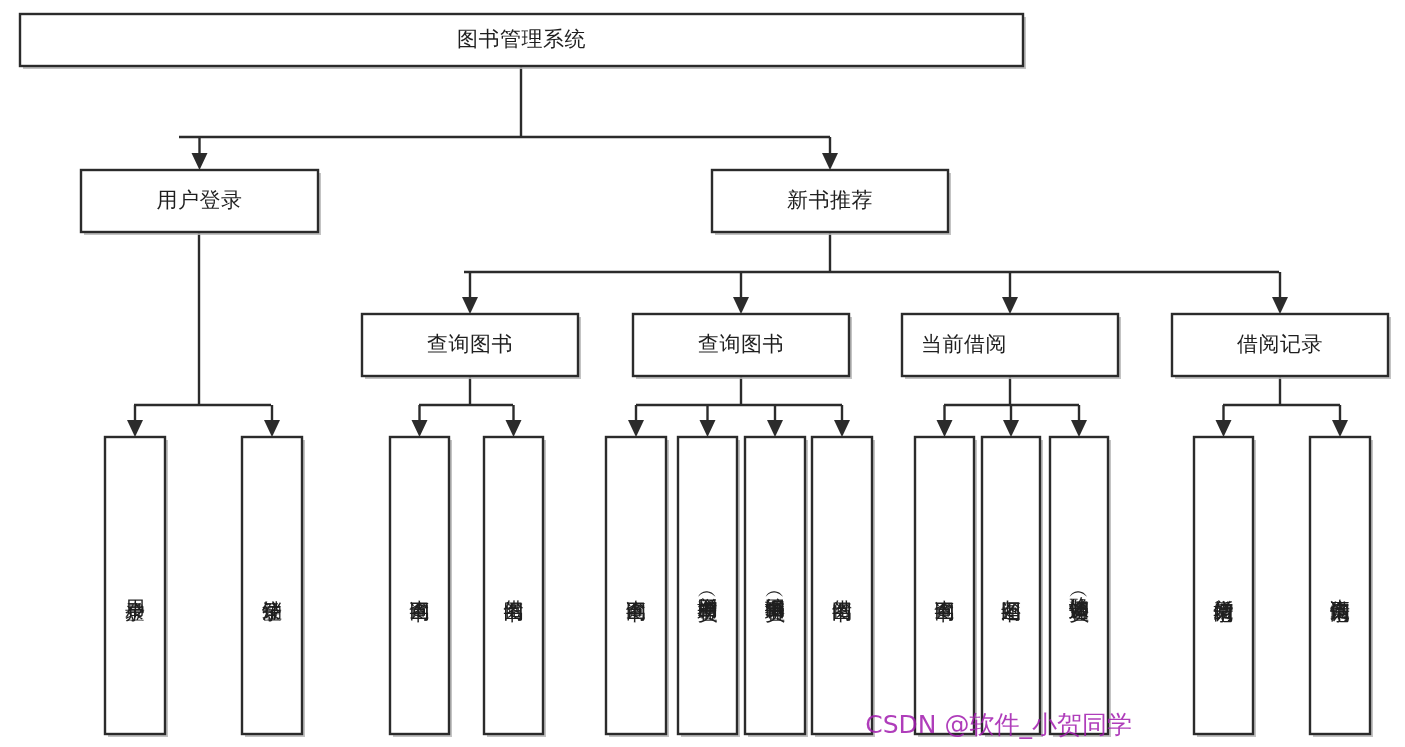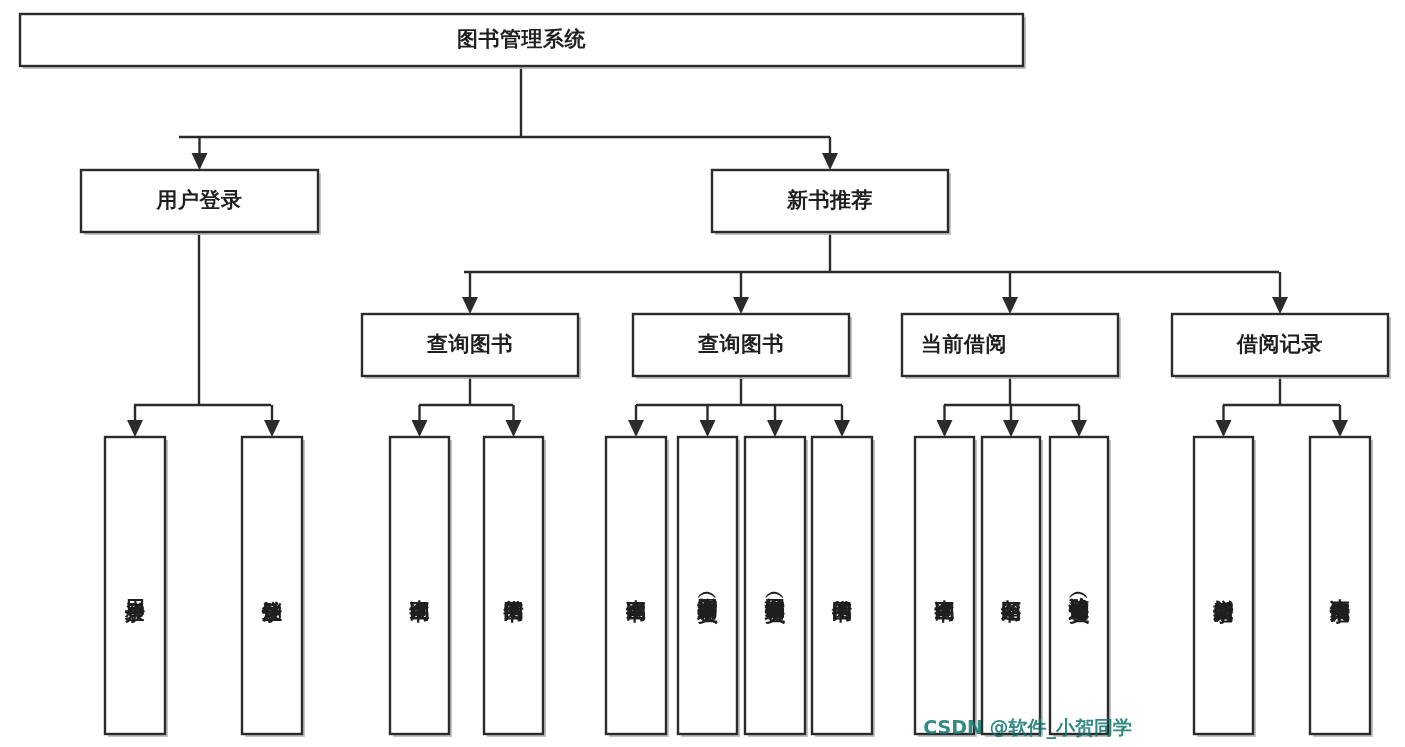--- a/index.html
+++ b/index.html
@@ -11,21 +11,20 @@
     width: 1405px;
     height: 747px;
     font-family: "DejaVu Sans", "Liberation Sans", sans-serif;
     overflow: hidden;
   }
   #diagram-root {
     position: relative;
     width: 1142px;
     height: 747px;
     background: #ffffff;
-    font-weight: bold;
   }
   svg.canvas {
     position: absolute;
     left: 0; top: 0;
     width: 1405px;
     height: 747px;
   }
   .node-box {
     fill: #ffffff;
     stroke: #2b2b2b;
@@ -73,22 +72,22 @@
     overflow: hidden;
   }
   .node-hit {
     position: absolute;
     cursor: default;
   }
   .watermark {
     position: absolute;
     right: 10px;
     bottom: 6px;
-    font-size: 19px;
-    color: #0f766e;
+    font-size: 25px;
+    color: #a21caf;
     opacity: 0.85;
     white-space: nowrap;
     font-family: "DejaVu Sans", "Liberation Sans", sans-serif;
   }
 </style>
 </head>
 <body>
 
 <div id="diagram-root">
 

